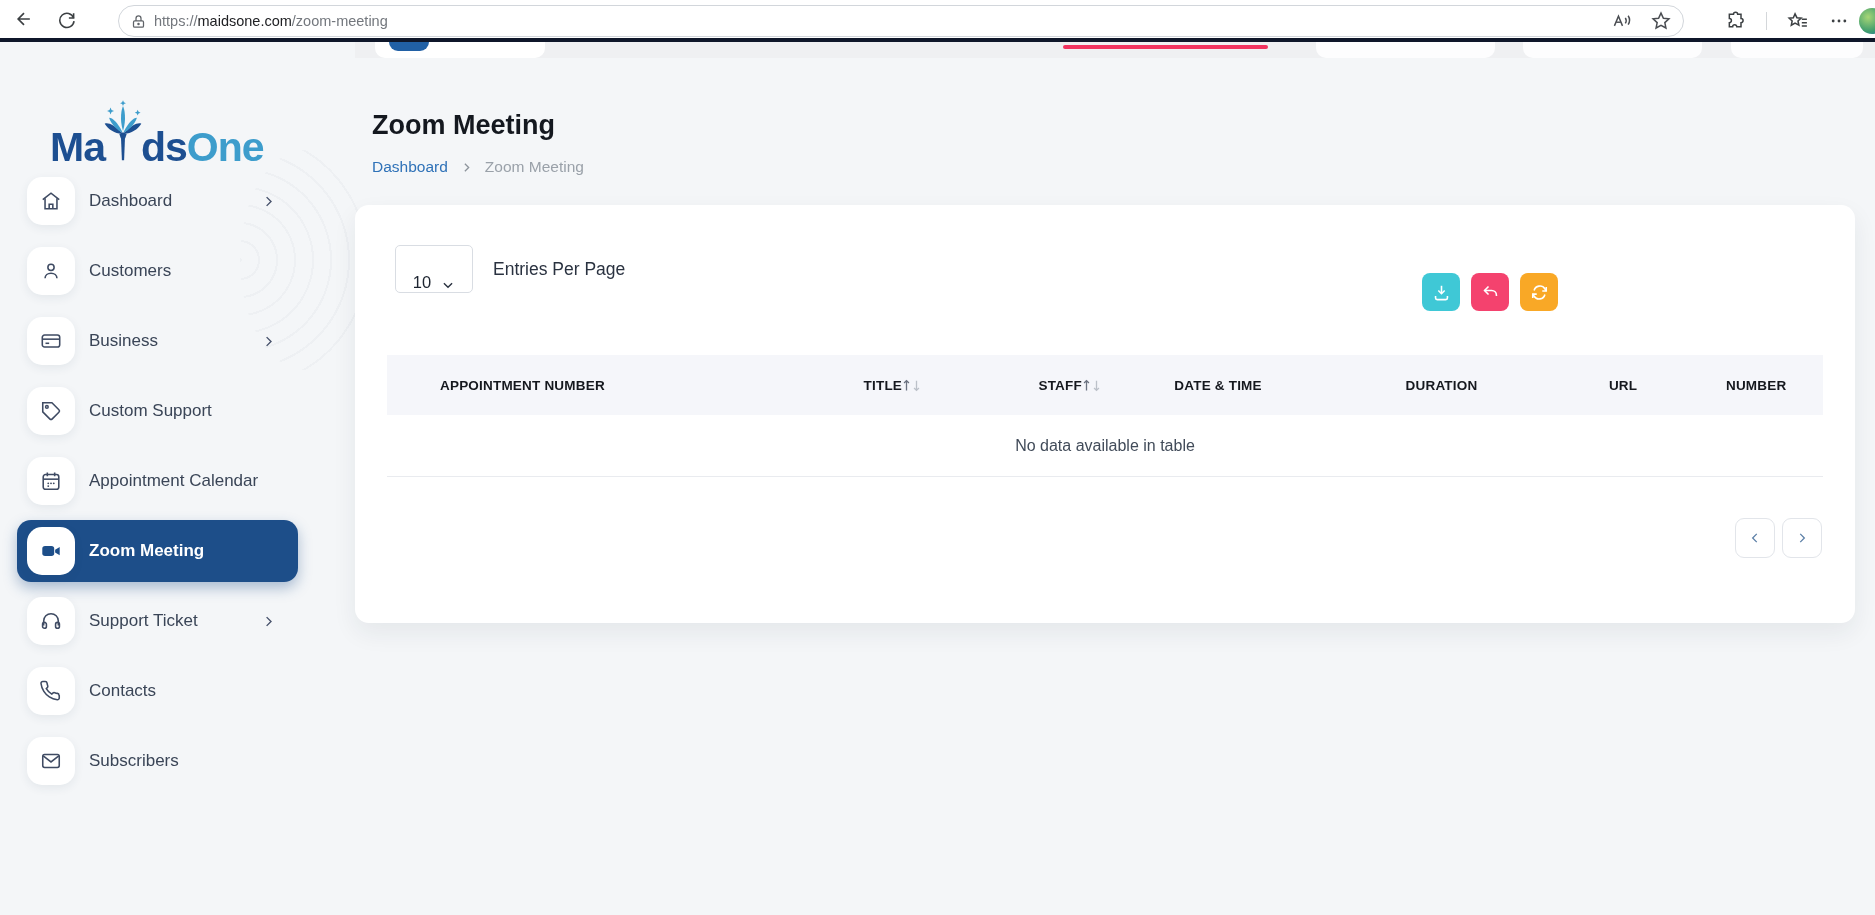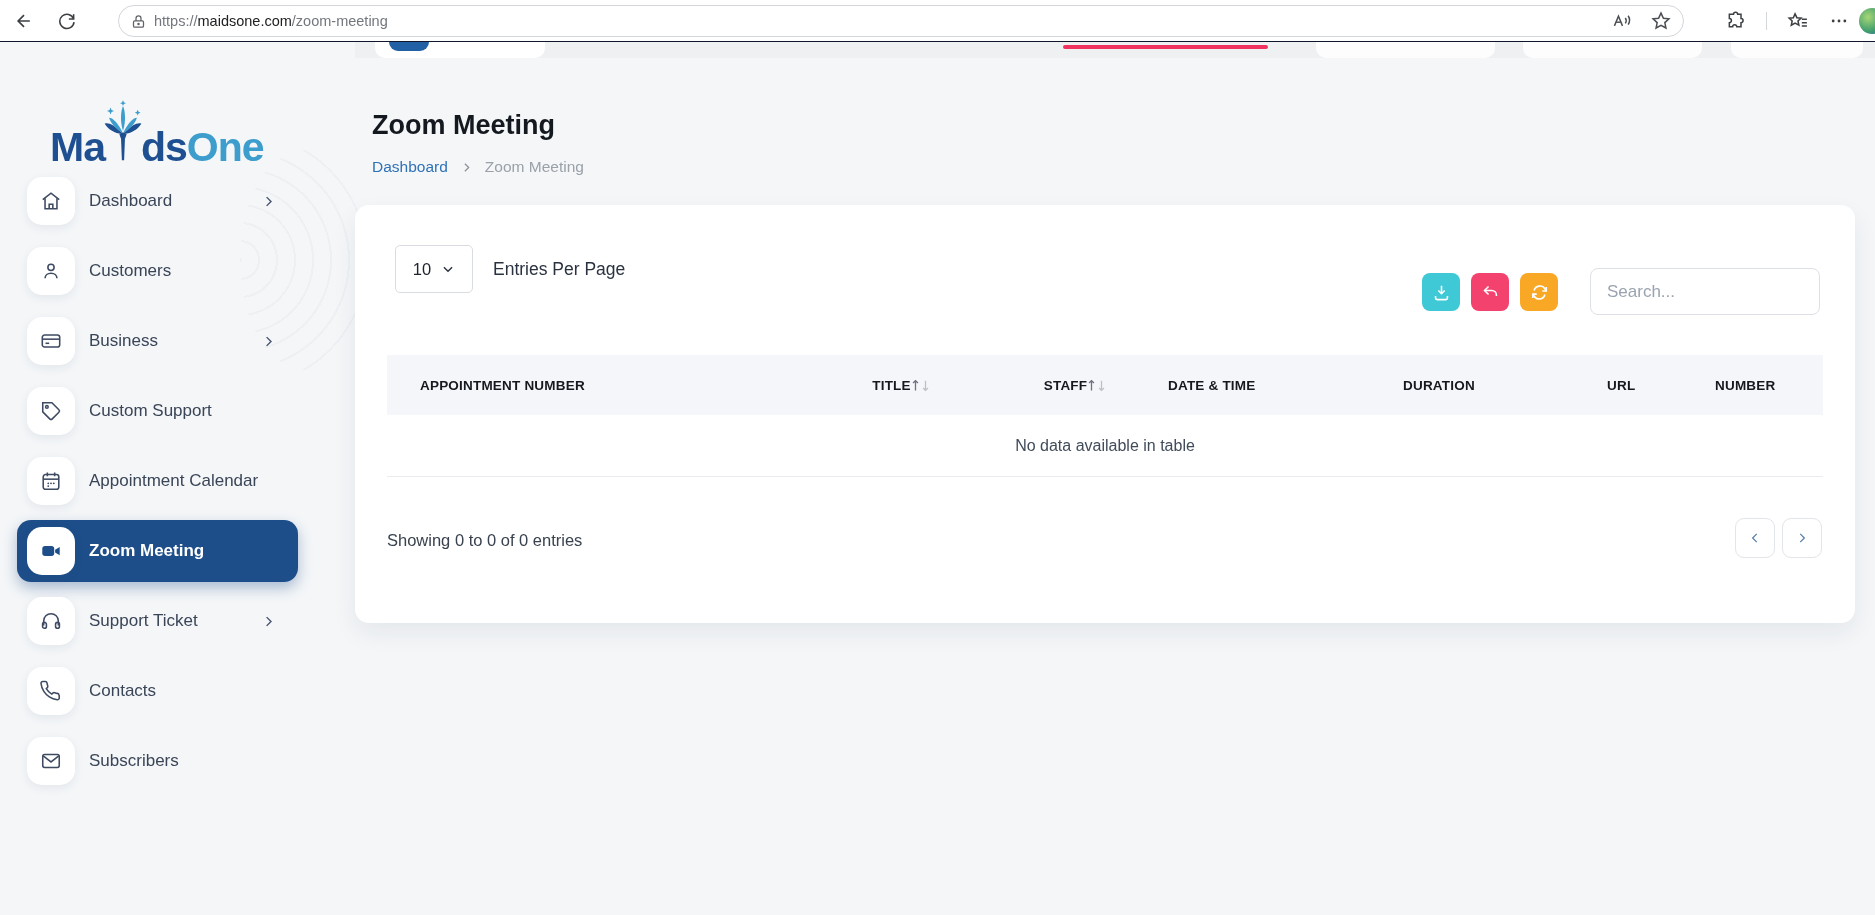--- a/index.html
+++ b/index.html
@@ -1,20 +1,20 @@
 <!DOCTYPE html>
 <html><head>
 <meta charset="utf-8">
 <style>
   html,body{margin:0;padding:0;background:#e9ecef;}
   *{box-sizing:border-box;font-family:"Liberation Sans",sans-serif;}
   #stage{position:relative;width:1875px;height:915px;background:#f4f6f8;overflow:hidden;}
 
   
-  .browser{position:absolute;top:0;left:0;width:1875px;height:42px;background:#fff;border-bottom:1px solid #0f172a;display:flex;align-items:center;z-index:30;}
+  .browser{position:absolute;top:0;left:0;width:1875px;height:42px;background:#fff;border-bottom:4px solid #0f172a;display:flex;align-items:center;z-index:30;}
   .nav-btn{width:36px;height:36px;display:flex;align-items:center;justify-content:center;color:#3c4043;margin-left:6px;border-radius:50%;}
   .url-pill{position:absolute;left:118px;top:5px;width:1566px;height:32px;border:1px solid #d2d6db;border-radius:16px;background:#fff;display:flex;align-items:center;padding:0 12px;}
   .url-text{font-size:14.5px;margin-left:8px;white-space:nowrap;}
   .url-dim{color:#73777d;}
   .url-domain{color:#202124;}
   .pill-right{margin-left:auto;display:flex;align-items:center;gap:18px;color:#4a4d52;}
   .chrome-right{position:absolute;right:0;top:0;height:42px;display:flex;align-items:center;gap:20px;padding-right:26px;color:#3c4043;}
   .vdiv{width:1px;height:18px;background:#d4d7da;}
   .profile-chip{position:absolute;right:-10px;top:8px;width:26px;height:26px;border-radius:50%;background:radial-gradient(circle at 35% 35%,#a7d676,#3f9d6e 60%,#2d6db5);}
 
@@ -41,32 +41,32 @@
 
   
   .page-title{position:absolute;left:372px;top:110px;font-size:27px;font-weight:700;color:#14181f;}
   .breadcrumb{position:absolute;left:372px;top:158px;display:flex;align-items:center;gap:12px;font-size:15.5px;}
   .bc-home{color:#2f72b8;}
   .bc-sep{color:#8d949c;display:flex;}
   .bc-current{color:#9aa1a9;}
 
   .card{position:absolute;left:355px;top:205px;width:1500px;height:418px;background:#fff;border-radius:14px;box-shadow:0 10px 24px rgba(30,42,60,.07);}
 
-  .per-select{position:absolute;left:40px;top:40px;width:78px;height:48px;border:1px solid #d9dde3;border-radius:5px;display:flex;align-items:center;justify-content:center;gap:10px;font-size:16.5px;color:#1d2430;background:#fff;cursor:pointer;}
+  .per-select{position:absolute;left:40px;top:40px;width:78px;height:48px;border:1px solid #d9dde3;border-radius:5px;display:flex;align-items:flex-end;justify-content:center;gap:10px;font-size:16.5px;color:#1d2430;background:#fff;cursor:pointer;}
   .per-label{position:absolute;left:138px;top:40px;height:48px;display:flex;align-items:center;font-size:17.5px;color:#2a3240;}
 
   .act-btn{position:absolute;top:68px;width:38px;height:38px;border:none;border-radius:8px;display:flex;align-items:center;justify-content:center;color:#fff;cursor:pointer;padding:0;}
   .btn-download{left:1067px;background:#3fc8d6;}
   .btn-undo{left:1116px;background:#f4426e;}
   .btn-refresh{left:1165px;background:#f9a826;}
   .search-input{position:absolute;left:1235px;top:63px;width:230px;height:47px;border:1px solid #dde1e7;border-radius:8px;padding:0 16px;font-size:17px;color:#30384a;background:#fff;outline:none;}
   .search-input::placeholder{color:#9aa3b0;}
 
   .table-head{position:absolute;left:32px;top:150px;width:1436px;height:60px;background:#f5f6fa;display:flex;align-items:center;padding-left:33px;}
-  .th{font-size:13.5px;font-weight:700;color:#15181e;letter-spacing:.2px;display:flex;align-items:center;}
+  .th{font-size:13.5px;font-weight:700;color:#15181e;letter-spacing:.2px;display:flex;align-items:center;margin-left:20px;}
   .th .lbl{white-space:nowrap;}
   .th-sortable{justify-content:center;padding-right:10px;}
   .sort{display:flex;gap:1px;}
   .c1{width:400px;}.c2{width:172px;}.c3{width:176px;}.c4{width:235px;}.c5{width:204px;}.c6{width:108px;}.c7{width:108px;}
 
   .empty-row{position:absolute;left:32px;top:210px;width:1436px;height:62px;display:flex;align-items:center;justify-content:center;font-size:16px;color:#414b59;border-bottom:1px solid #e9ebef;}
   .card-footer-text{position:absolute;left:32px;top:315px;height:40px;display:flex;align-items:center;font-size:16.5px;color:#39424e;}
   .pager-btn{position:absolute;top:313px;width:40px;height:40px;background:#fff;border:1px solid #e2e5ea;border-radius:9px;display:flex;align-items:center;justify-content:center;color:#5b7fa6;cursor:pointer;padding:0;}
   .pager-prev{left:1380px;}
   .pager-next{left:1427px;}
@@ -310,21 +310,20 @@
         </svg>
     </button>
     <button class="act-btn btn-refresh">
       <svg width="19" height="19" viewBox="0 0 24 24" fill="none" stroke="#fff" stroke-width="2">
           <path d="M20.5 5 v5 h-5"></path>
           <path d="M3.5 19 v-5 h5"></path>
           <path d="M5.2 9.5 a7.5 7.5 0 0 1 13.6-2.2 l1.7 2.7"></path>
           <path d="M18.8 14.5 a7.5 7.5 0 0 1-13.6 2.2 l-1.7-2.7"></path>
         </svg>
     </button>
-    <input class="search-input" type="text" placeholder="Search..." style="">
 
     <div class="table-head">
       <div class="th c1">
           <span class="lbl">APPOINTMENT NUMBER</span>
         </div>
       <div class="th c2 th-sortable">
         <span class="lbl">TITLE</span>
         <span class="sort">
           <svg width="9" height="13" viewBox="0 0 10 16" fill="none" stroke="#6b7280" stroke-width="1.6">
               <path d="M5 14 V2 M2 5 L5 2 L8 5"></path>
@@ -354,21 +353,20 @@
       <div class="th c6">
           <span class="lbl">URL</span>
         </div>
       <div class="th c7">
           <span class="lbl">NUMBER</span>
         </div>
     </div>
 
     <div class="empty-row">No data available in table</div>
 
-    <div class="card-footer-text">Showing 0 to 0 of 0 entries</div>
 
     <button class="pager-btn pager-prev">
       <svg width="14" height="14" viewBox="0 0 24 24" fill="none" stroke="currentColor" stroke-width="2.2">
           <polyline points="15 5 8 12 15 19"></polyline>
         </svg>
     </button>
     <button class="pager-btn pager-next">
       <svg width="14" height="14" viewBox="0 0 24 24" fill="none" stroke="currentColor" stroke-width="2.2">
           <polyline points="9 5 16 12 9 19"></polyline>
         </svg>

